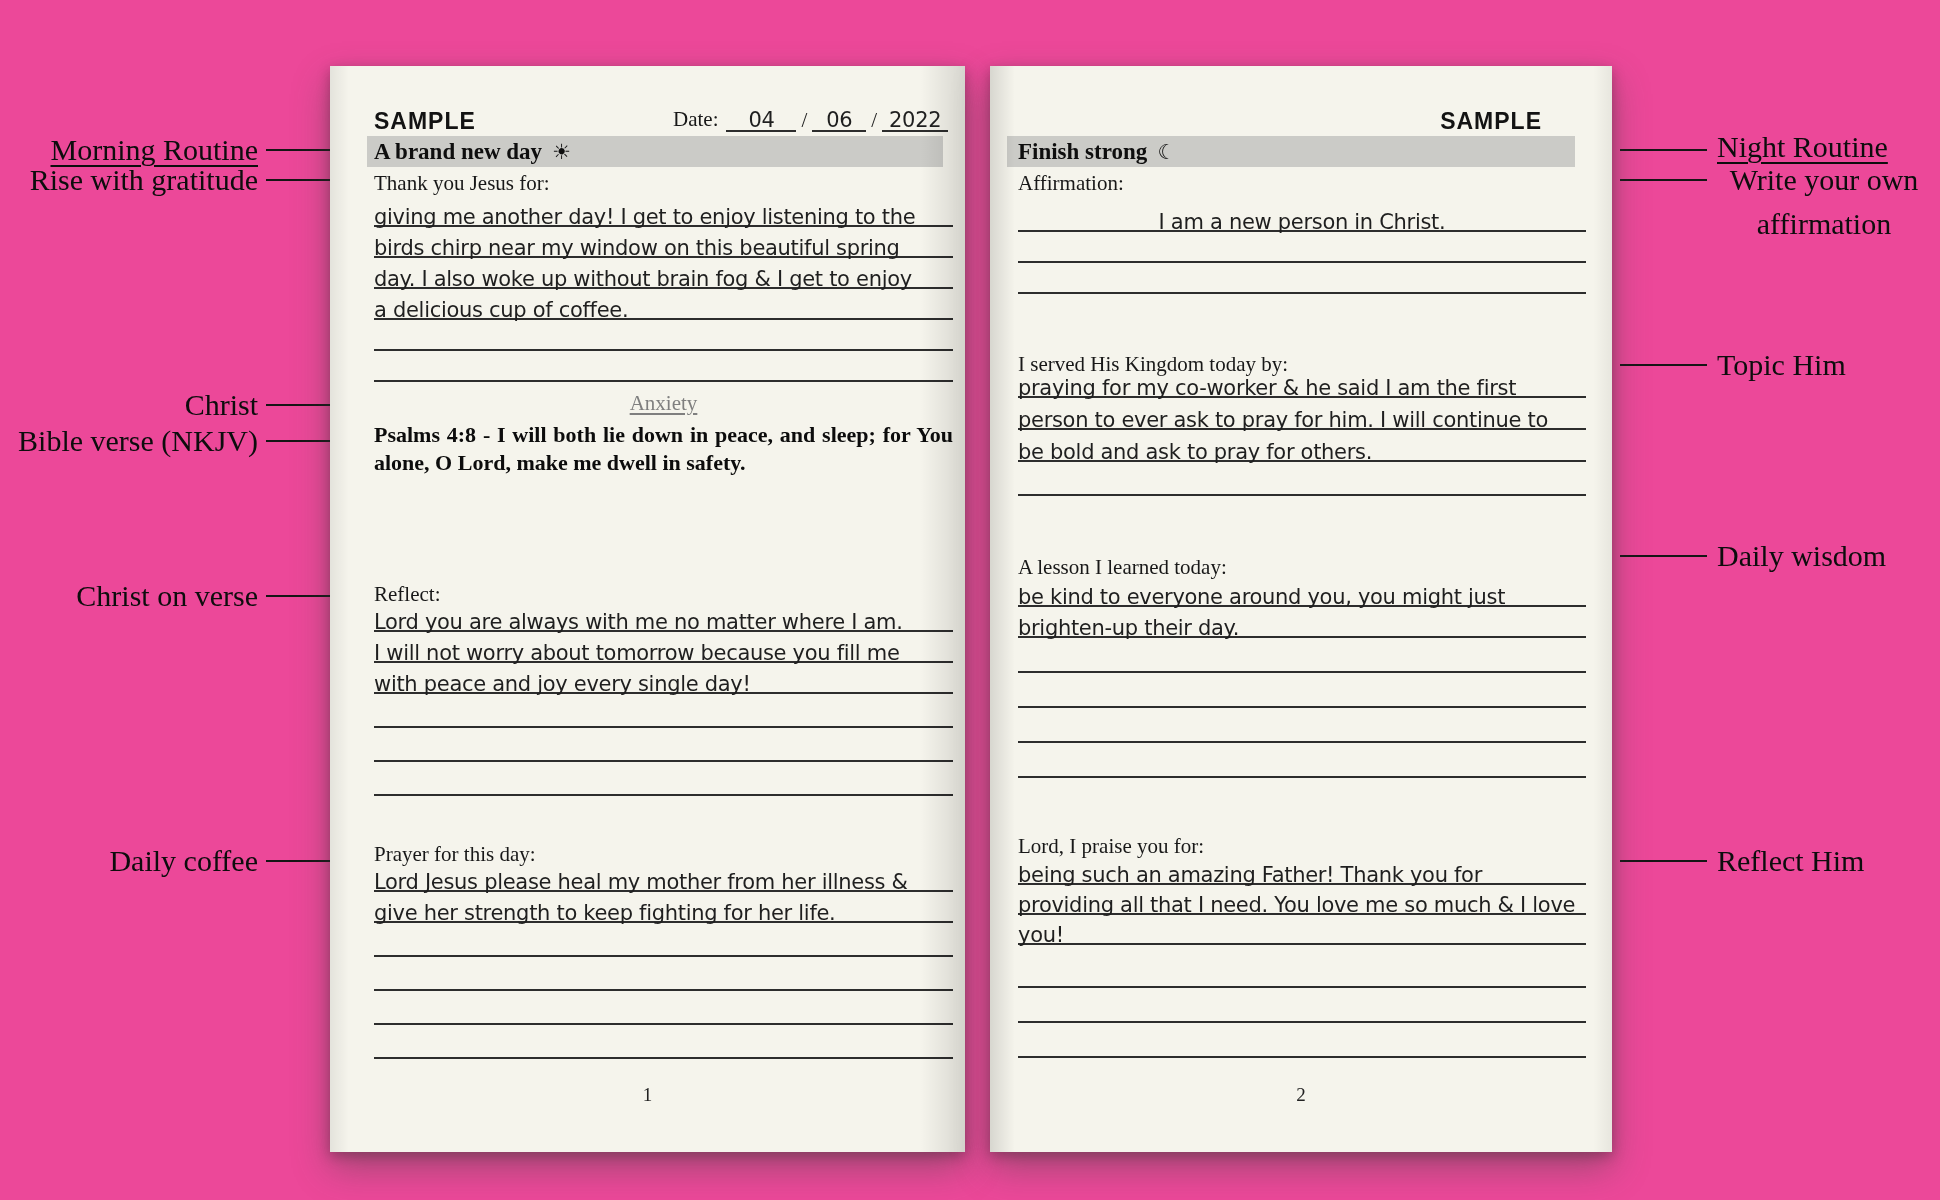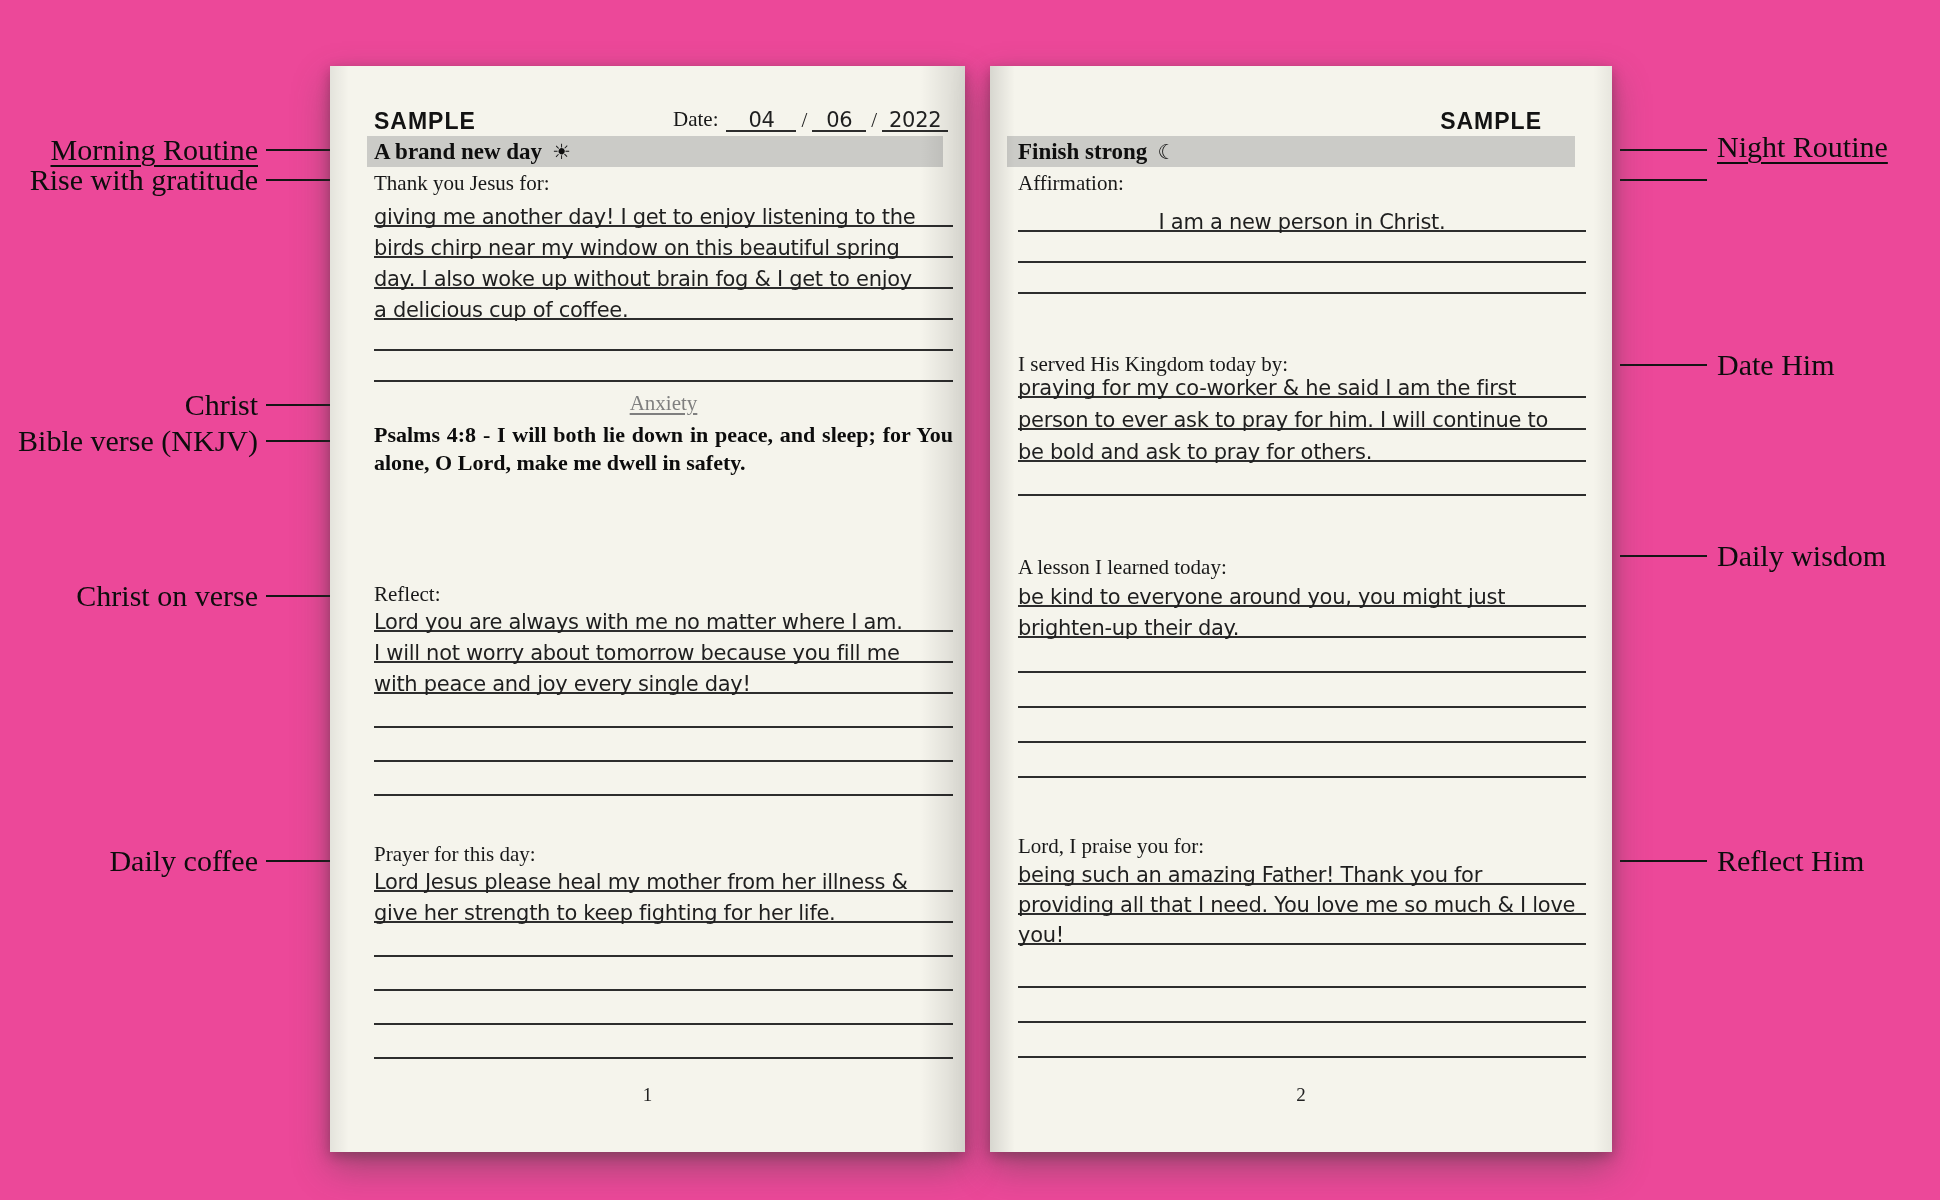--- a/index.html
+++ b/index.html
@@ -83,21 +83,25 @@
   <div class="ann ann-l" style="top:844px">Daily coffee</div>
 
   <div class="conn conn-l" style="top:149px"></div>
   <div class="conn conn-l" style="top:179px"></div>
   <div class="conn conn-l" style="top:404px"></div>
   <div class="conn conn-l" style="top:440px"></div>
   <div class="conn conn-l" style="top:595px"></div>
   <div class="conn conn-l" style="top:860px"></div>
 
   <div class="ann ann-r ann-u" style="top:130px">Night Routine</div>
-  <div class="ann ann-r" style="top:348px">Date Him</div>
+  <div class="ann-group" style="top:163px">
+    <div class="ann-line">Write your own</div>
+    <div class="ann-line">affirmation</div>
+  </div>
+  <div class="ann ann-r" style="top:348px">Topic Him</div>
   <div class="ann ann-r" style="top:539px">Daily wisdom</div>
   <div class="ann ann-r" style="top:844px">Reflect Him</div>
 
   <div class="conn conn-r" style="top:149px"></div>
   <div class="conn conn-r" style="top:179px"></div>
   <div class="conn conn-r" style="top:364px"></div>
   <div class="conn conn-r" style="top:555px"></div>
   <div class="conn conn-r" style="top:860px"></div>
 
   <div class="page page-left">

